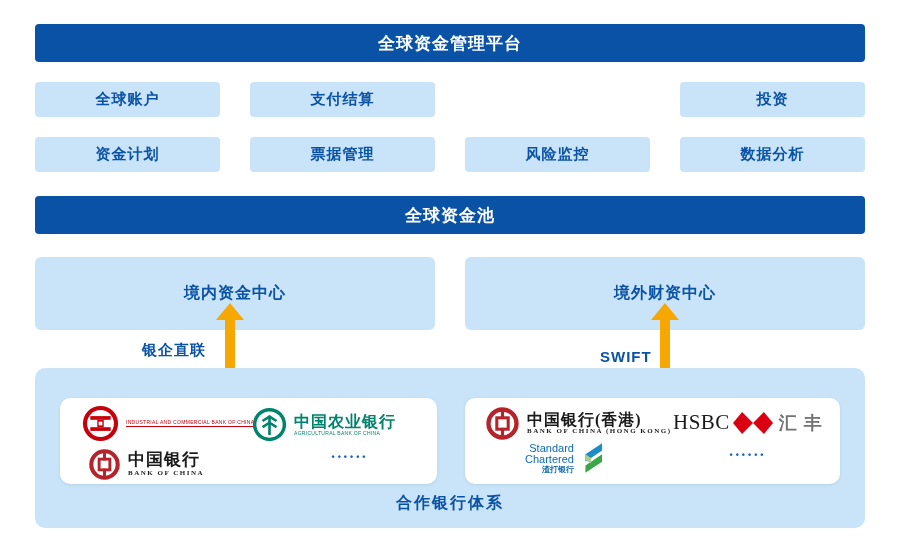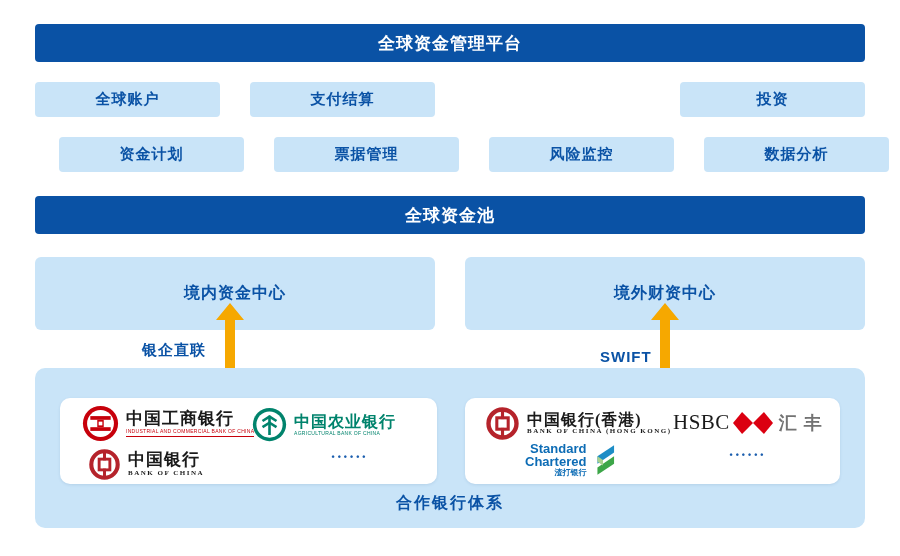--- a/index.html
+++ b/index.html
@@ -6,21 +6,21 @@
   body{font-family:"Liberation Sans","DejaVu Sans",sans-serif;}
   .stage{position:relative;width:900px;height:556px;background:#ffffff;overflow:hidden;}
 
   .bar{position:absolute;left:35px;width:830px;height:38px;background:#0A52A5;border-radius:4px;
        display:flex;align-items:center;justify-content:center;color:#ffffff;font-size:17px;font-weight:bold;letter-spacing:1px;text-align:right;}
   .bar-header{top:24px;}
   .bar-pool{top:196px;}
 
   .module{position:absolute;width:185px;height:35px;background:#C9E4F8;border-radius:4px;
           display:flex;align-items:center;justify-content:center;color:#0A52A5;font-size:15px;font-weight:bold;letter-spacing:1px;}
-  .r1{top:82px;} .r2{top:137px;margin-left:24px;}
+  .r1{top:82px;} .r2{top:137px;}
   .c1{left:35px;} .c2{left:250px;} .c3{left:465px;} .c4{left:680px;}
 
   .center-box{position:absolute;top:257px;width:400px;height:73px;background:#C9E4F8;border-radius:6px;
               display:flex;align-items:center;justify-content:center;color:#0A52A5;font-size:16px;font-weight:bold;letter-spacing:1px;}
   .center-domestic{left:35px;}
   .center-overseas{left:465px;}
 
   .conn-label{position:absolute;color:#0A52A5;font-size:15px;font-weight:bold;letter-spacing:1px;}
   .conn-domestic{left:142px;top:341px;}
   .conn-overseas{left:600px;top:348px;}
@@ -51,21 +51,21 @@
   .boc-name{font-family:"Liberation Serif","DejaVu Serif",serif;}
   .boc-sub{font-family:"Liberation Serif","DejaVu Serif",serif;color:#1A1A1A;font-size:7px;letter-spacing:1.5px;font-weight:bold;}
 
   .logo-bochk{left:20px;top:8px;}
   .bochk-name{font-size:16px;}
   .logo-hsbc{left:208px;top:12px;gap:3px;}
   .hsbc-word{font-family:"Liberation Serif","DejaVu Serif",serif;font-size:21px;color:#1A1A1A;letter-spacing:0.5px;}
   .hsbc-cn{font-size:18px;font-weight:bold;color:#737373;letter-spacing:7px;margin-left:3px;}
   .logo-sc{left:60px;top:44px;gap:5px;}
   .sc-texts{display:flex;flex-direction:column;align-items:flex-end;line-height:1.0;}
-  .sc-line{font-size:13px;font-weight:bold;color:#0D6CB5;}
+  .sc-line{font-size:11px;font-weight:normal;color:#0D6CB5;}
   .sc-cn{font-size:8px;font-weight:bold;color:#0D6CB5;margin-top:1px;}
 
   .dots{position:absolute;width:110px;text-align:center;color:#1B5EAE;font-size:9px;font-weight:bold;letter-spacing:3px;}
   .dots-left{left:235px;top:54px;}
   .dots-right{left:228px;top:52px;}
 </style>
 </head>
 <body>
 
 <div class="stage">
@@ -125,21 +125,20 @@
     <div class="logo logo-icbc">
       <svg width="37" height="37" viewBox="0 0 40 40">
         <circle cx="20" cy="20" r="19" fill="#C7000B"></circle>
         <circle cx="20" cy="20" r="14.5" fill="#ffffff"></circle>
         <rect x="9" y="12" width="22" height="4" fill="#C7000B"></rect>
         <rect x="9" y="24" width="22" height="4" fill="#C7000B"></rect>
         <rect x="16.5" y="16" width="7" height="8" fill="#C7000B"></rect>
         <rect x="18" y="18" width="4" height="4" fill="#ffffff"></rect>
       </svg>
       <span class="logo-texts">
-        <span class="cn-name">中国工商银行</span>
         <span class="en-sub icbc-sub">INDUSTRIAL AND COMMERCIAL BANK OF CHINA</span>
       </span>
     </div>
 
     <div class="logo logo-abc">
       <svg width="35" height="35" viewBox="0 0 40 40">
         <circle cx="20" cy="20" r="19" fill="#00836C"></circle>
         <circle cx="20" cy="20" r="15" fill="#ffffff"></circle>
         <rect x="18.5" y="10" width="3" height="22" fill="#00836C"></rect>
         <path d="M12 16 L20 11 L28 16" stroke="#00836C" stroke-width="3" fill="none"></path>

